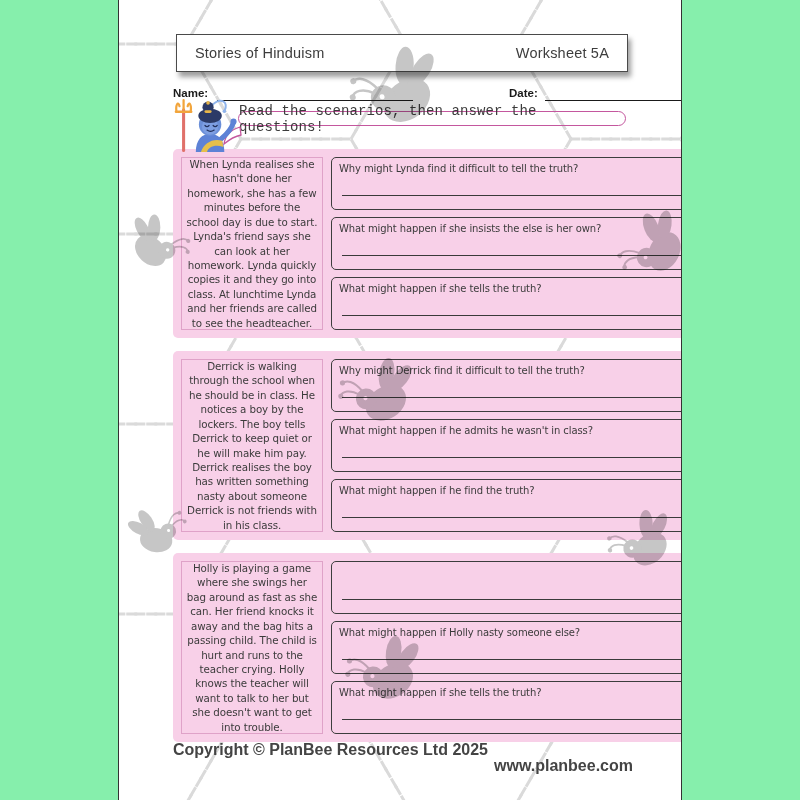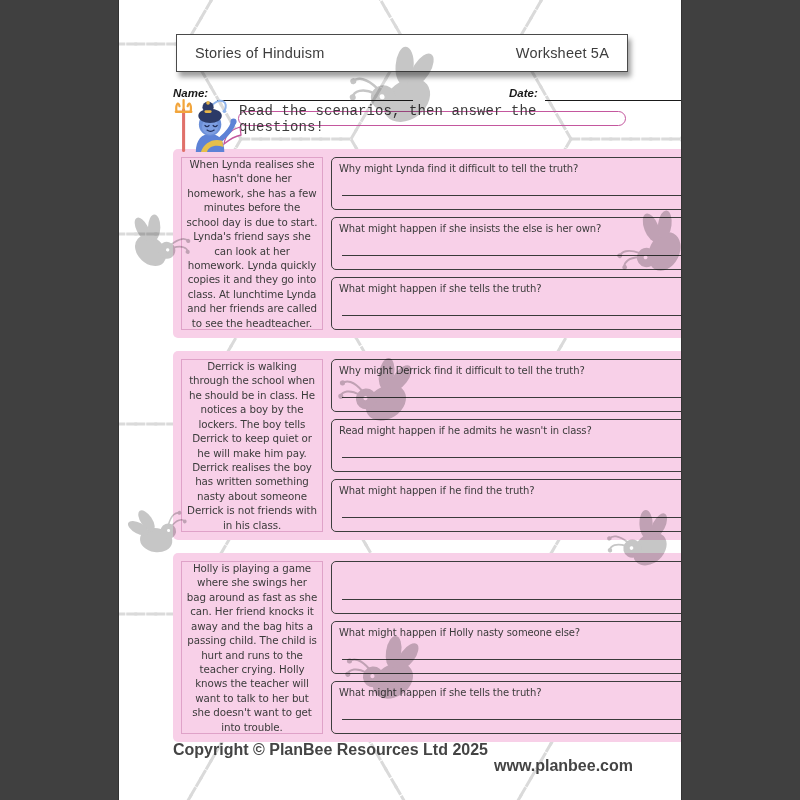--- a/index.html
+++ b/index.html
@@ -1,34 +1,34 @@
 <!DOCTYPE html>
 <html><head>
 <meta charset="utf-8">
 <title>Worksheet</title>
 <style>
   html,body{margin:0;padding:0;background:#fff;}
-  .canvas{position:relative;width:800px;height:800px;background:#404040;overflow:hidden;
+  .canvas{position:relative;width:800px;height:800px;background:#86efac;overflow:hidden;
           font-family:"DejaVu Sans",sans-serif;}
   
   .page{position:absolute;left:118px;top:-4px;width:562px;height:806px;
         background:#ffffff;border:1.5px solid #333;overflow:hidden;}
   .hex-bg,.bees-layer{position:absolute;left:0;top:0;width:562px;height:806px;pointer-events:none;}
   .hex-bg{z-index:0;}
   .bees-layer{z-index:6;mix-blend-mode:multiply;}
   .content{position:absolute;inset:0;z-index:2;}
   
   .header-box{position:absolute;left:57px;top:37px;width:452px;height:38px;background:#fff;
       border:1px solid #4a4a4a;box-shadow:3px 5px 5px rgba(0,0,0,.38);
       display:flex;align-items:center;justify-content:space-between;padding:0 18px;box-sizing:border-box;
       font-family:"Liberation Sans",sans-serif;font-size:14.5px;color:#3d3d3d;letter-spacing:.2px;}
   
   .field-row{position:absolute;left:54px;top:88px;width:460px;height:18px;
       font-family:"Liberation Sans",sans-serif;font-size:11.5px;font-weight:bold;color:#1a1a1a;}
-  .field-label{position:absolute;top:2px;font-style:italic;}
+  .field-label{position:absolute;top:2px;}
   .nm-label{left:0;} .dt-label{left:336px;}
   .write-line{position:absolute;border-bottom:1.4px solid #1a1a1a;height:14px;top:1px;}
   .nm-line{left:44px;width:196px;} .dt-line{left:372px;width:142px;}
   
   .banner{position:absolute;left:119px;top:114px;width:388px;height:15px;box-sizing:border-box;
       border:1.4px solid #c4579e;border-radius:15px;background:transparent;
       display:flex;align-items:center;justify-content:center;
       font-size:14px;color:#3b3b3b;letter-spacing:.1px;font-family:Liberation Mono, monospace;}
   .banner-tail{position:absolute;left:103px;top:127px;z-index:3;}
   .mascot{position:absolute;left:46px;top:100px;z-index:4;}
@@ -159,21 +159,21 @@
   <section class="block">
     <div class="scenario">
       <p class="scen-text">Derrick is walking through the school when he should be in class. He notices a boy by the lockers. The boy tells Derrick to keep quiet or he will make him pay. Derrick realises the boy has written something nasty about someone Derrick is not friends with in his class.</p>
     </div>
     <div class="questions">
               <div class="qbox">
                 <p class="qtext">Why might Derrick find it difficult to tell the truth?</p>
                 <div class="answer-line"></div>
               </div>
               <div class="qbox">
-                <p class="qtext">Read might happen if he admits he wasn't in class?</p>
+                <p class="qtext">What might happen if he admits he wasn't in class?</p>
                 <div class="answer-line"></div>
               </div>
               <div class="qbox">
                 <p class="qtext">What might happen if he find the truth?</p>
                 <div class="answer-line"></div>
               </div>
             </div>
   </section>
 
   <section class="block">

